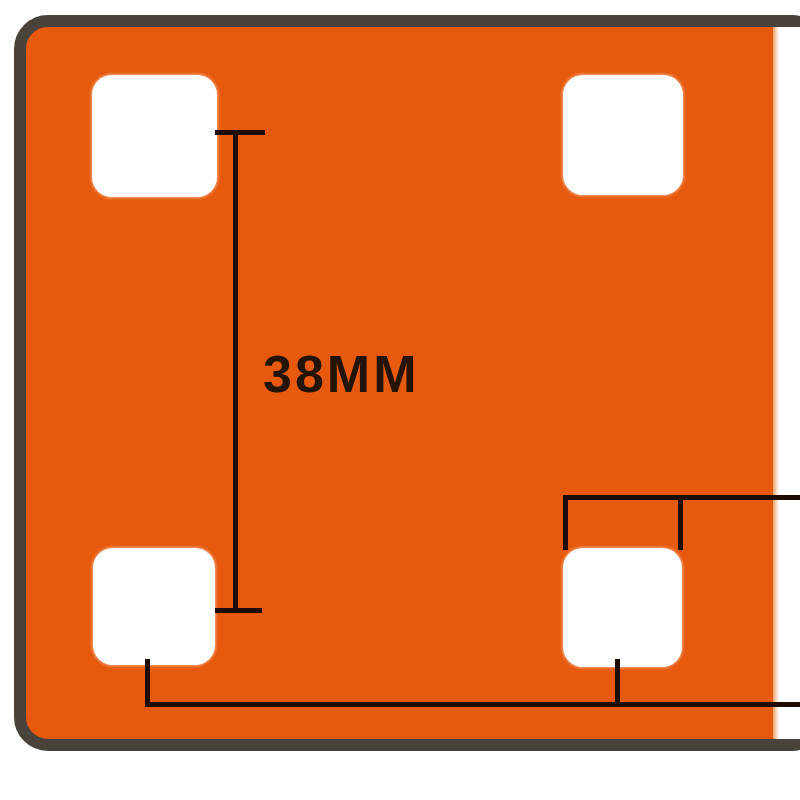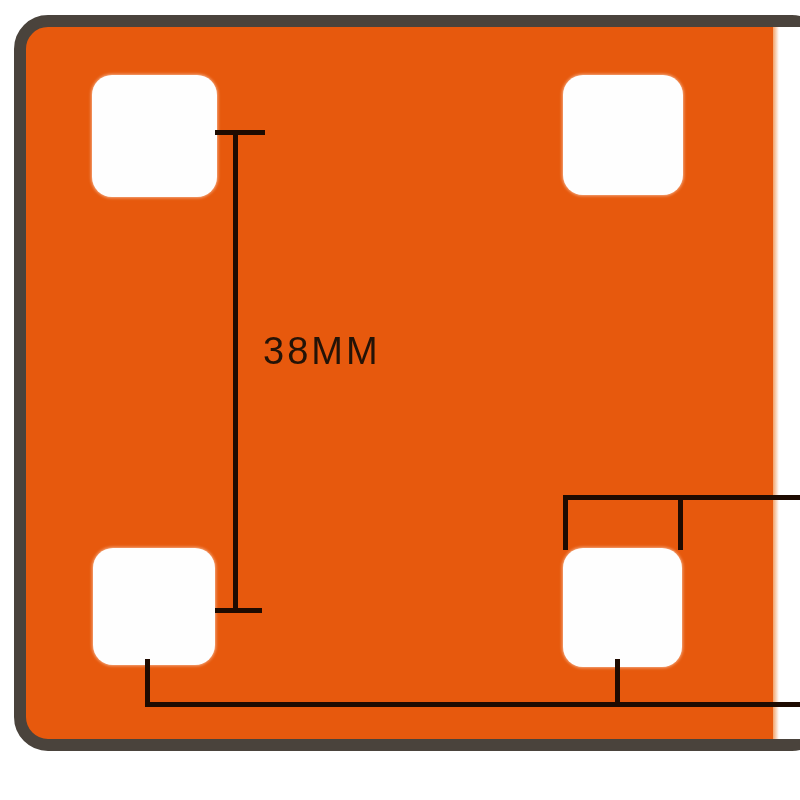--- a/index.html
+++ b/index.html
@@ -58,23 +58,23 @@
   .dbrw-hline      { left: 563px; top: 495px; width: 237px; height: 5px; }
   .dbrw-tick-left  { left: 563px; top: 495px; width: 5px;   height: 55px; }
   .dbrw-tick-right { left: 678px; top: 495px; width: 5px;   height: 55px; }
   .dbot-hline      { left: 145px; top: 702px; width: 655px; height: 5px; }
   .dbot-drop-left  { left: 145px; top: 659px; width: 5px;   height: 48px; }
   .dbot-drop-right { left: 615px; top: 659px; width: 5px;   height: 48px; }
   
   .dim-label {
     position: absolute;
     left: 263px;
-    top: 332px;
-    font-size: 38px;
-    font-weight: normal;
+    top: 348px;
+    font-size: 52px;
+    font-weight: bold;
     letter-spacing: 3px;
     line-height: 1;
     color: var(--label-text, #241307);
   }
 </style>
 </head>
 <body>
 
 <div class="stage">
 

